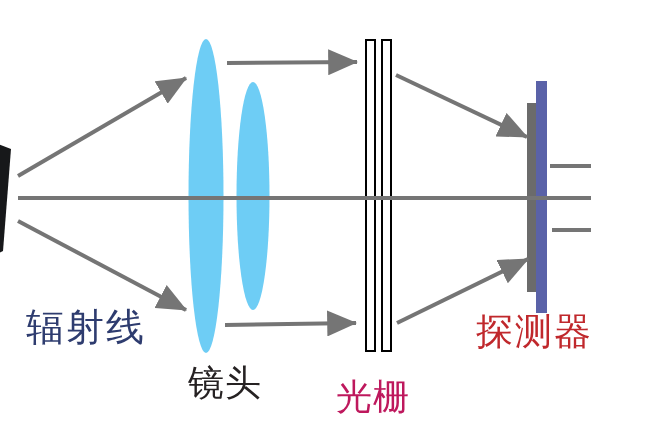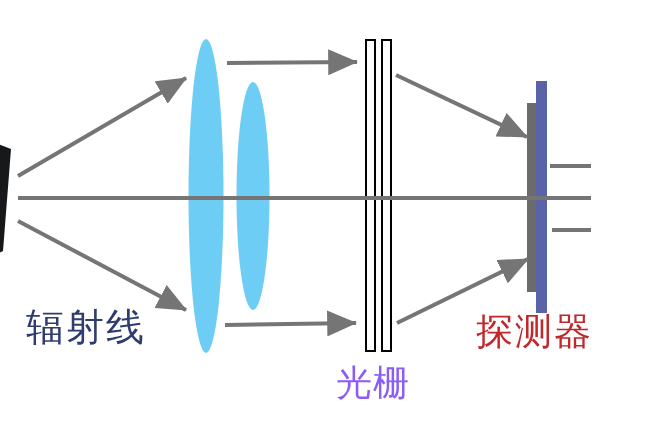--- a/index.html
+++ b/index.html
@@ -56,17 +56,18 @@
       <line x1="225" y1="325" x2="356" y2="323"></line>
       <line x1="396" y1="75" x2="527" y2="137"></line>
       <line x1="397" y1="323" x2="528" y2="259"></line>
       <line x1="550" y1="166" x2="650" y2="166"></line>
       <line x1="552" y1="230" x2="650" y2="230"></line>
     </g>
   </svg>
 
   <div class="label label-radiation" style="color: rgb(46, 60, 111);">辐射线</div>
 
+  <div class="label label-lens" style="color: rgb(38, 34, 35);">镜头</div>
 
-  <div class="label label-grating" style="color: #8b5cf6;">光栅</div>
+  <div class="label label-grating" style="color: #be185d; margin-top: 14px;">光栅</div>
 
   <div class="label label-detector" style="color: rgb(192, 40, 44);">探测器</div>
 </div>
 
 </body></html>

